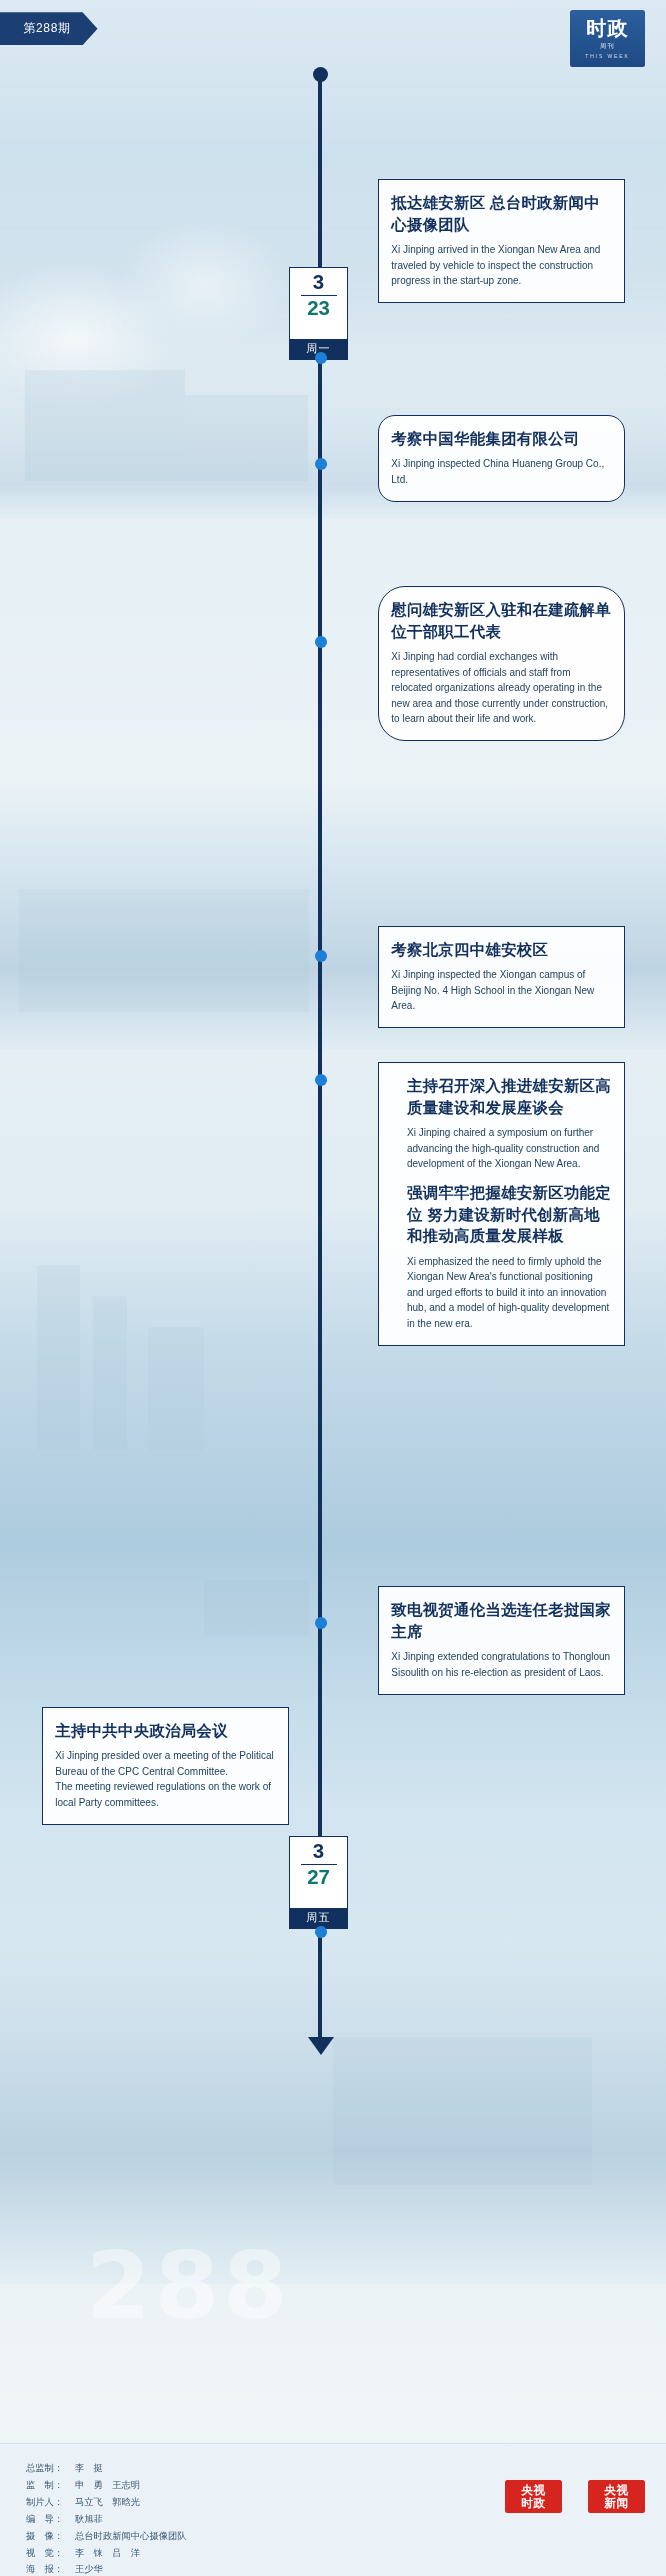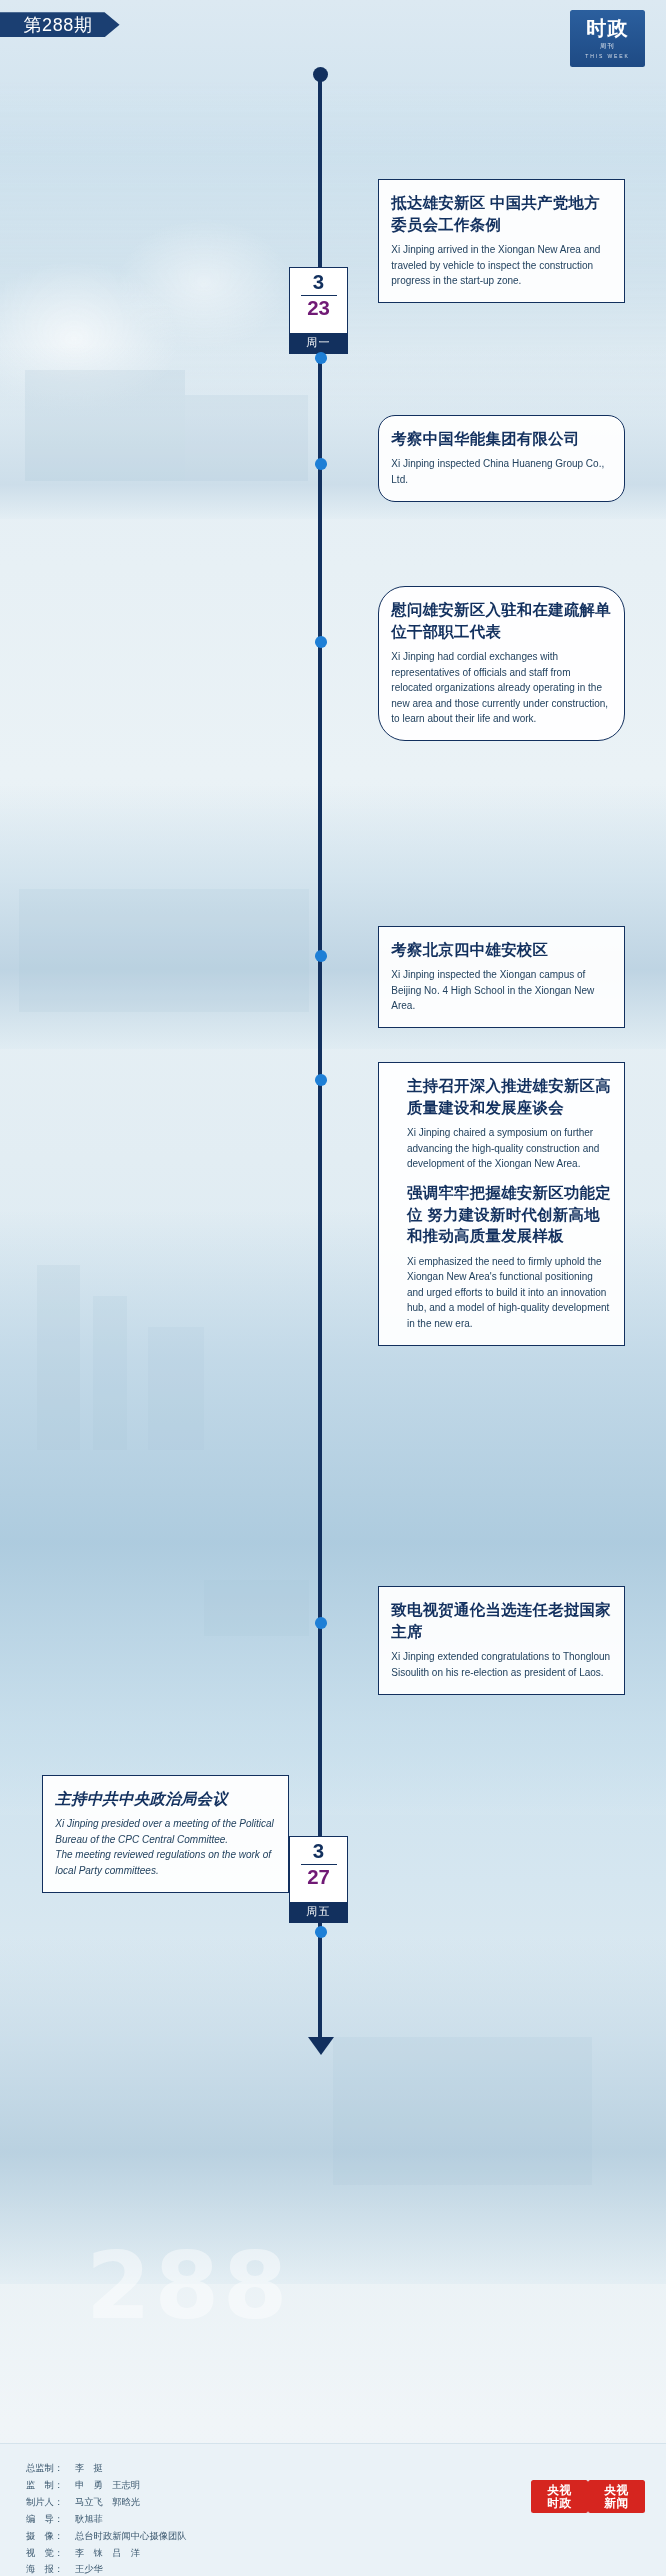--- a/index.html
+++ b/index.html
@@ -70,26 +70,26 @@
     font-weight: bold;
     color: rgba(255,255,255,.45);
     letter-spacing: 3.7px;
     font-family: "DejaVu Sans", sans-serif;
   }
 
   
   .issue-tag {
     position: absolute;
     left: 0; top: 12.3px;
-    height: 25px;
+    height: 33px;
     padding: 0 27px 0 23.5px;
     display: flex; align-items: center;
     background: #1b3f72;
     color: #ffffff;
-    font-size: 18px;
+    font-size: 12px;
     letter-spacing: 0.6px;
     clip-path: polygon(0 0, calc(100% - 15px) 0, 100% 50%, calc(100% - 15px) 100%, 0 100%);
   }
   .logo {
     position: absolute;
     right: 22px; top: 10px;
     width: 75px; height: 57px;
     background: linear-gradient(180deg,#2b5f9e 0%, #1e4a84 100%);
     border-radius: 2.5px;
     color: #fff;
@@ -134,22 +134,22 @@
     padding: 3.7px 0 0 0;
     box-sizing: border-box;
   }
   .date-chip .m {
     font-size: 20.4px; color: #12305e; font-weight: bold; line-height: 1.05;
   }
   .date-chip .rule {
     width: 36px; height: 1.2px; background: #12305e; margin: 1.9px auto;
   }
   .date-chip .d {
-    font-size: 20.4px; color: #701a75; font-weight: bold; line-height: 1.05;
-    padding-bottom: 13px;
+    font-size: 20.4px; color: #0f766e; font-weight: bold; line-height: 1.05;
+    padding-bottom: 19px;
   }
   .date-chip .w {
     background: #12305e; color: #fff; font-size: 11px; padding: 2.5px 0 3.1px;
     letter-spacing: 1.2px;
   }
   .node-dot {
     position: absolute;
     width: 11.7px; height: 11.7px;
     border-radius: 50%;
     background: #1e7fd6;
@@ -194,21 +194,21 @@
     position: absolute;
     left: 26px; top: 16px;
     font-size: 9.3px;
     line-height: 1.82;
     color: #3b586f;
   }
   .credits .row span.k { display: inline-block; min-width: 49px; }
   .fbadges {
     position: absolute;
     right: 22px; top: 36px;
-    display: flex; gap: 0;
+    display: flex; gap: 26px;
   }
   .fbadge {
     width: 57px; height: 33px;
     background: #d6251f;
     color: #fff;
     border-radius: 2.5px;
     display: flex; align-items: center; justify-content: center;
     font-size: 11.7px; font-weight: bold; letter-spacing: 0.6px;
     line-height: 1.1;
     text-align: center;
@@ -266,21 +266,21 @@
 
   <div class="node-dot" style="top:352px;"></div>
   <div class="node-dot" style="top:458px;"></div>
   <div class="node-dot" style="top:636px;"></div>
   <div class="node-dot" style="top:950px;"></div>
   <div class="node-dot" style="top:1074px;"></div>
   <div class="node-dot" style="top:1617px;"></div>
   <div class="node-dot" style="top:1926px;"></div>
 
   <div class="card right" style="top:179px;">
-    <h3>抵达雄安新区 中国共产党地方委员会工作条例</h3>
+    <h3>抵达雄安新区 总台时政新闻中心摄像团队</h3>
     <p>Xi Jinping arrived in the Xiongan New Area and traveled by vehicle to inspect the construction progress in the start-up zone.</p>
   </div>
 
   <div class="card right" style="top:415px;border-radius:17px;">
     <h3>考察中国华能集团有限公司</h3>
     <p>Xi Jinping inspected China Huaneng Group Co., Ltd.</p>
   </div>
 
   <div class="card right" style="top:586px;border-radius:27px;">
     <h3>慰问雄安新区入驻和在建疏解单位干部职工代表</h3>
@@ -297,21 +297,21 @@
     <p>Xi Jinping chaired a symposium on further advancing the high-quality construction and development of the Xiongan New Area.</p>
     <h3 class="sub">强调牢牢把握雄安新区功能定位 努力建设新时代创新高地和推动高质量发展样板</h3>
     <p>Xi emphasized the need to firmly uphold the Xiongan New Area's functional positioning and urged efforts to build it into an innovation hub, and a model of high-quality development in the new era.</p>
   </div>
 
   <div class="card right" style="top:1586px;">
     <h3>致电视贺通伦当选连任老挝国家主席</h3>
     <p>Xi Jinping extended congratulations to Thongloun Sisoulith on his re-election as president of Laos.</p>
   </div>
 
-  <div class="card left" style="top:1775px;font-style:italic;">
+  <div class="card left" style="top:1707px;">
     <h3>主持中共中央政治局会议</h3>
     <p>Xi Jinping presided over a meeting of the Political Bureau of the CPC Central Committee.</p>
     <p>The meeting reviewed regulations on the work of local Party committees.</p>
   </div>
 
   <div class="footer">
     <div class="credits">
       <div class="row"><span class="k">总监制：</span><span>李　挺</span></div>
       <div class="row"><span class="k">监　制：</span><span>申　勇　王志明</span></div>
       <div class="row"><span class="k">制片人：</span><span>马立飞　郭晗光</span></div>

